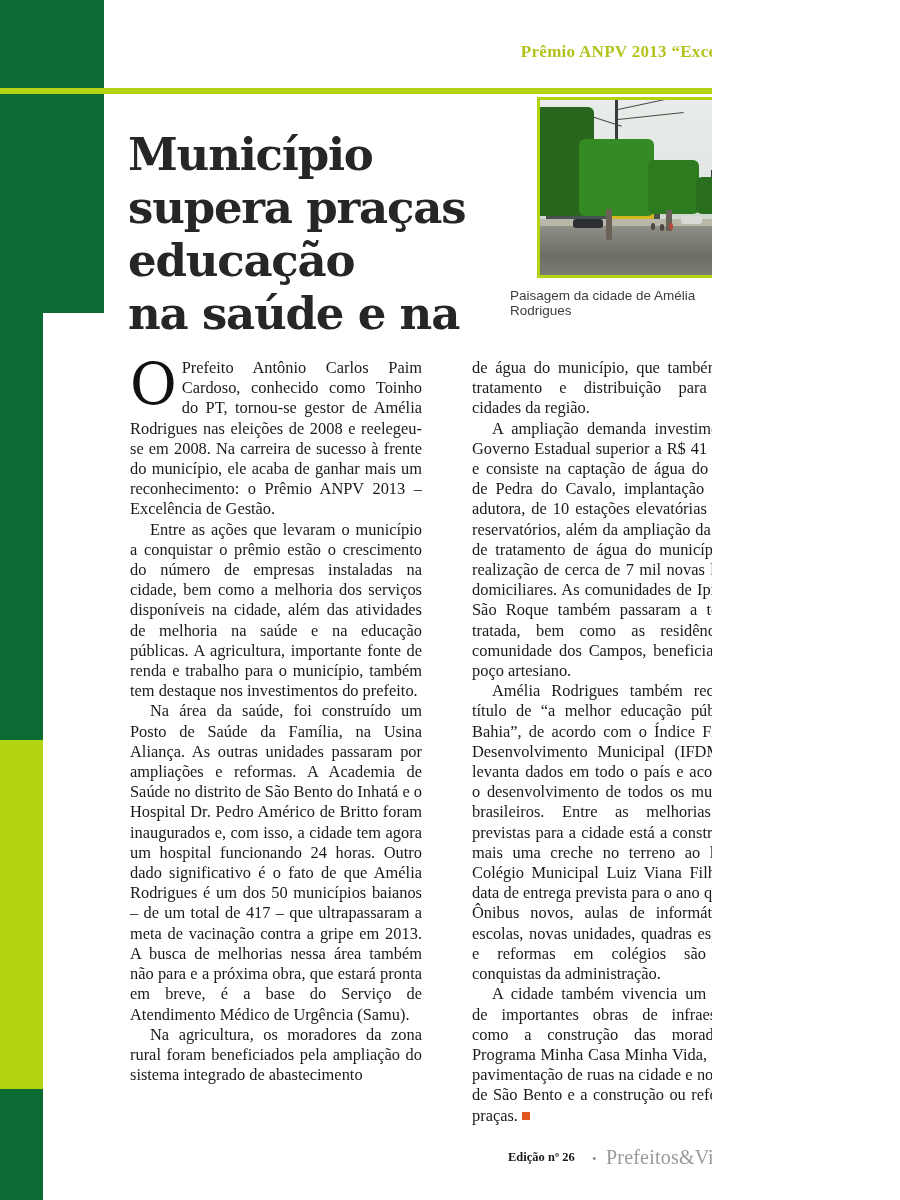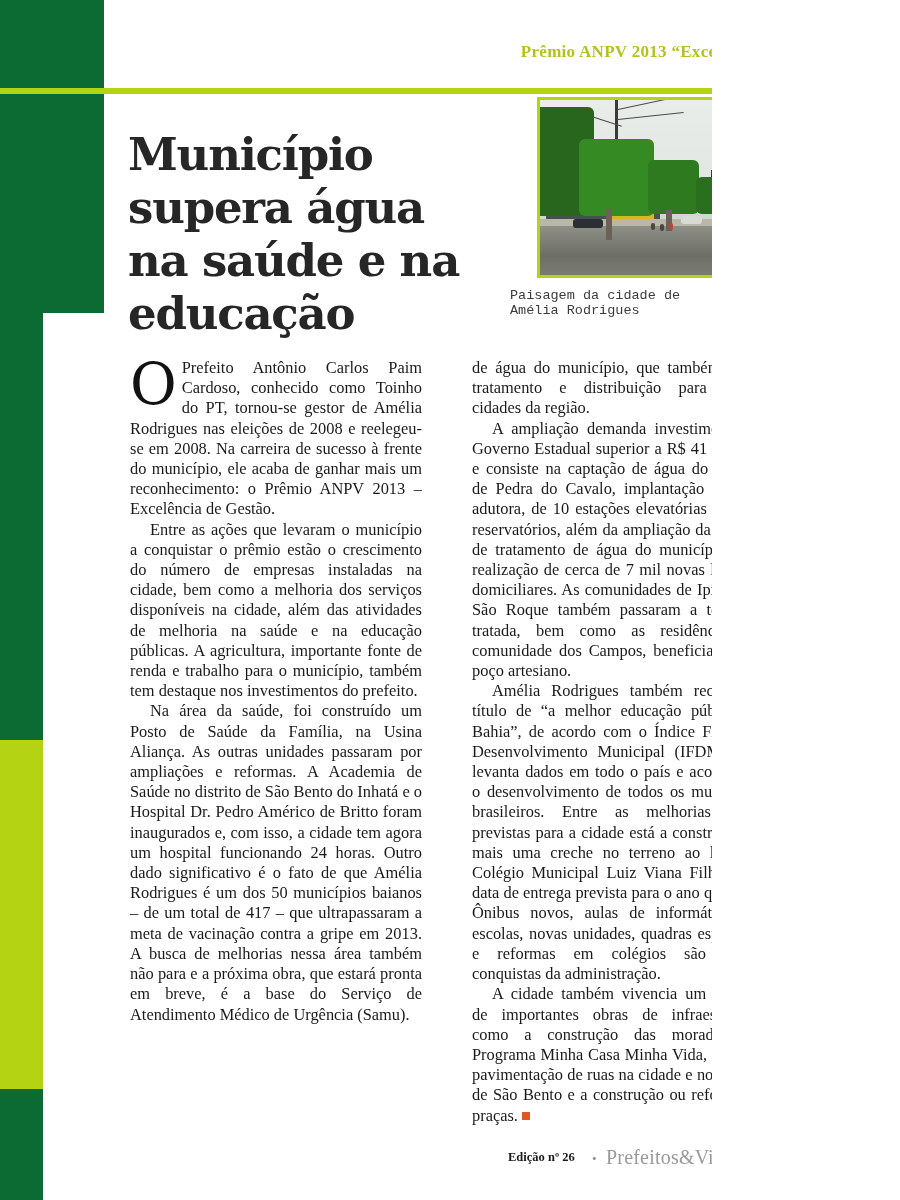--- a/index.html
+++ b/index.html
@@ -246,21 +246,21 @@
     font-size: 10.5px;
     color: #55565a;
     transform: rotate(90deg);
     transform-origin: left top;
     white-space: nowrap;
   }
   .caption {
     position: absolute;
     left: 510px;
     top: 288px;
-    font-family: Liberation Mono, monospace;
+    font-family: Liberation Sans, sans-serif;
     font-size: 13.5px;
     color: #3c3c3c;
   }
 
   
   .col {
     position: absolute;
     top: 358px;
     width: 292px;
     font-family: "Liberation Serif", serif;
@@ -351,23 +351,23 @@
 
   <div class="top-rule"></div>
 
   <div class="right-vline"></div>
   <div class="right-block"></div>
 
   <div class="kicker">Prêmio ANPV 2013 “Excelência de Gestão”</div>
 
   <h1 class="headline">
     <span class="hl-line">Município</span>
-    <span class="hl-line">supera água</span>
+    <span class="hl-line">supera praças</span>
+    <span class="hl-line">educação</span>
     <span class="hl-line">na saúde e na</span>
-    <span class="hl-line">educação</span>
   </h1>
 
   <div class="photo-frame">
     <div class="photo">
       <div class="sky"></div>
       <div class="church"></div>
       <div class="bldg-left"></div>
       <div class="bldg-yellow"></div>
       <div class="bldg-right"></div>
       <div class="fence-teal"></div>
@@ -398,20 +398,21 @@
     </div>
   </div>
 
   <div class="photo-credit">Foto: Assessoria de Comunicação</div>
   <div class="caption">Paisagem da cidade de Amélia Rodrigues</div>
 
   <div class="col col-left">
     <p class="first"><span class="dropcap">O</span><span>Prefeito Antônio Carlos Paim Cardoso, conhecido como Toinho do PT, tornou-se gestor de Amélia Rodrigues nas eleições de 2008 e reelegeu-se em 2008. Na carreira de sucesso à frente do município, ele acaba de ganhar mais um reconhecimento: o Prêmio ANPV 2013 – Excelência de Gestão.</span></p>
     <p>Entre as ações que levaram o município a conquistar o prêmio estão o crescimento do número de empresas instaladas na cidade, bem como a melhoria dos serviços disponíveis na cidade, além das atividades de melhoria na saúde e na educação públicas. A agricultura, importante fonte de renda e trabalho para o município, também tem destaque nos investimentos do prefeito.</p>
     <p>Na área da saúde, foi construído um Posto de Saúde da Família, na Usina Aliança. As outras unidades passaram por ampliações e reformas. A Academia de Saúde no distrito de São Bento do Inhatá e o Hospital Dr. Pedro Américo de Britto foram inaugurados e, com isso, a cidade tem agora um hospital funcionando 24 horas. Outro dado significativo é o fato de que Amélia Rodrigues é um dos 50 municípios baianos – de um total de 417 – que ultrapassaram a meta de vacinação contra a gripe em 2013. A busca de melhorias nessa área também não para e a próxima obra, que estará pronta em breve, é a base do Serviço de Atendimento Médico de Urgência (Samu).</p>
+    <p>Na agricultura, os moradores da zona rural foram beneficiados pela ampliação do sistema integrado de abastecimento</p>
   </div>
 
   <div class="col col-right">
     <p class="first">de água do município, que também faz o tratamento e distribuição para outras cidades da região.</p>
     <p>A ampliação demanda investimento do Governo Estadual superior a R$ 41 milhões e consiste na captação de água do sistema de Pedra do Cavalo, implantação de uma adutora, de 10 estações elevatórias e de 18 reservatórios, além da ampliação da estação de tratamento de água do município e da realização de cerca de 7 mil novas ligações domiciliares. As comunidades de Ipiranga e São Roque também passaram a ter água tratada, bem como as residências da comunidade dos Campos, beneficiada com poço artesiano.</p>
     <p>Amélia Rodrigues também recebeu o título de “a melhor educação pública da Bahia”, de acordo com o Índice Firjan de Desenvolvimento Municipal (IFDM), que levanta dados em todo o país e acompanha o desenvolvimento de todos os municípios brasileiros. Entre as melhorias ainda previstas para a cidade está a construção de mais uma creche no terreno ao lado do Colégio Municipal Luiz Viana Filho, com data de entrega prevista para o ano que vem. Ônibus novos, aulas de informática nas escolas, novas unidades, quadras esportivas e reformas em colégios são outras conquistas da administração.</p>
     <p><span>A cidade também vivencia um período de importantes obras de infraestrutura, como a construção das moradias do Programa Minha Casa Minha Vida, além da pavimentação de ruas na cidade e no distrito de São Bento e a construção ou reforma de praças.</span><span class="endmark"></span></p>
   </div>
 
   <div class="footer">

